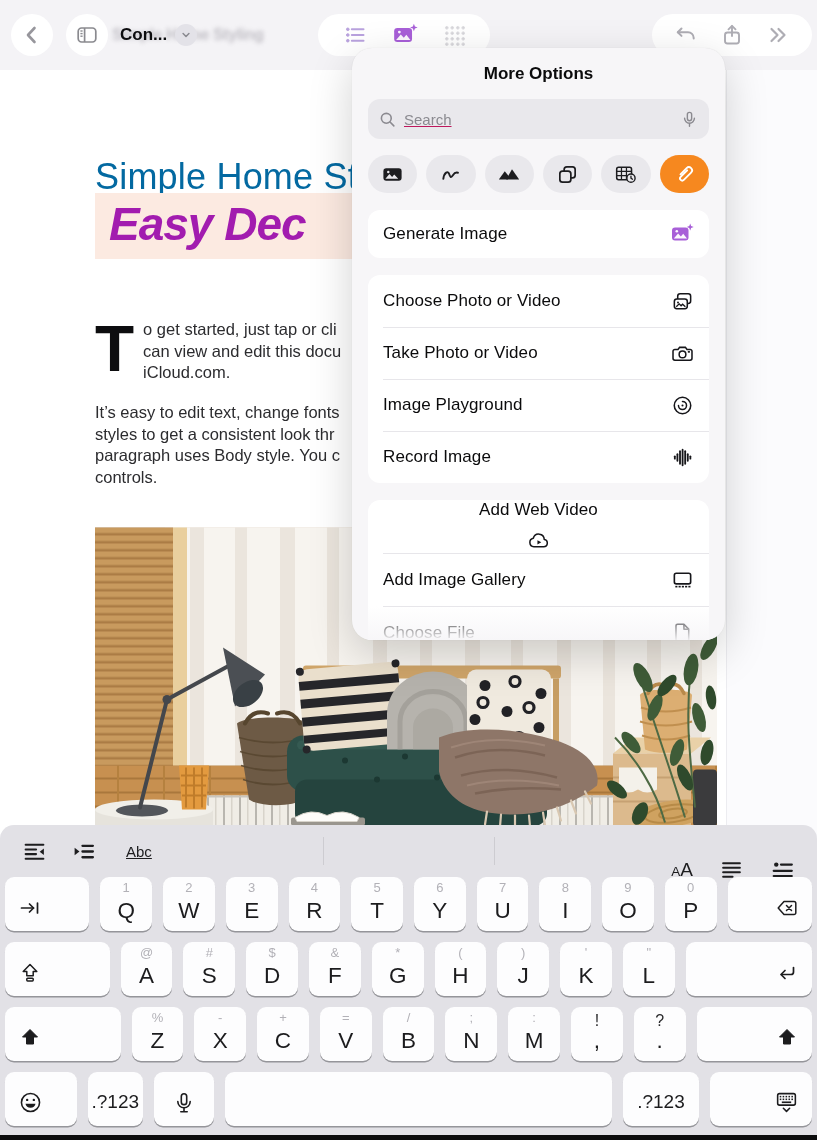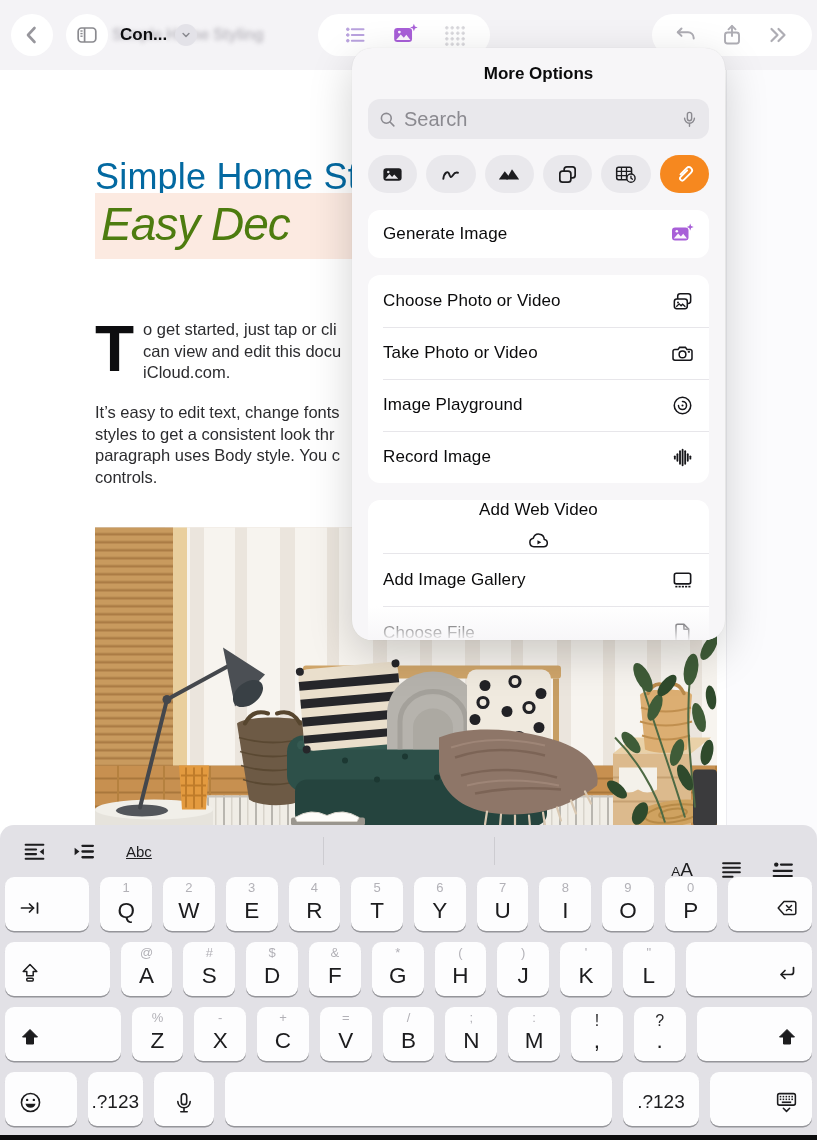--- a/index.html
+++ b/index.html
@@ -6,22 +6,22 @@
     --accent_purple:#a85fd8; --accent_orange:#f6881f; --highlight_peach:#fceae1;
   }
   *{margin:0;padding:0;box-sizing:border-box;-webkit-font-smoothing:antialiased;}
   html,body{background:#888;}
   body{font-family:"Liberation Sans","DejaVu Sans",sans-serif;}
   .screen{position:relative;width:817px;height:1140px;margin:0 auto;background:#fbfbfd;overflow:hidden;}
 
   
   .doc-page{position:absolute;left:0;top:64px;width:727px;height:770px;background:#fff;border-right:1px solid #ececf0;}
   .doc-heading{position:absolute;left:95px;top:92px;font-size:36px;font-weight:400;color:#0369a1;letter-spacing:.2px;white-space:nowrap;}
-  .doc-sub{position:absolute;left:95px;top:129px;width:272px;padding:5px 0 9px 6px;background:var(--highlight_peach);
-           font-size:46px;line-height:52px;font-weight:400;font-style:italic;color:#4d7c0f;letter-spacing:-1px;white-space:nowrap;overflow:visible;}
+  .doc-sub{position:absolute;left:95px;top:129px;width:272px;padding:5px 0 9px 14px;background:var(--highlight_peach);
+           font-size:46px;line-height:52px;font-weight:700;font-style:italic;color:#a21caf;letter-spacing:-1px;white-space:nowrap;overflow:visible;}
   .para{position:absolute;left:95px;font-size:16.5px;line-height:21.5px;color:#2c2c2f;}
   .para .pline{white-space:nowrap;}
   .p1{top:255px;}
   .p2{top:338px;}
   .dropcap{float:left;font-size:64px;line-height:54px;font-weight:700;color:#0d0d0f;margin:3px 9px 0 0;}
   .photo{position:absolute;left:95px;top:463px;width:622px;height:300px;overflow:hidden;background:#efe8e0;}
   .photo svg{display:block;}
 
   
   .topbar{position:absolute;left:0;top:0;width:817px;height:70px;background:rgba(244,243,246,.97);z-index:30;}
@@ -32,21 +32,21 @@
   .chev-circ{width:22px;height:22px;border-radius:50%;background:#e3e2e8;display:flex;align-items:center;justify-content:center;color:#8a8a90;}
   .grid-dots{width:22px;height:22px;background-image:radial-gradient(circle,#c9c8ce 1.4px,transparent 1.6px);background-size:5.5px 5.5px;background-position:1px 1px;}
 
   
   .popover{position:absolute;left:352px;top:48px;width:373px;height:592px;background:#f7f6f8;border-radius:20px;
            box-shadow:0 14px 44px rgba(0,0,0,.18),0 0 1px rgba(0,0,0,.12);z-index:50;padding:14px 16px 0;overflow:hidden;}
   .popover::after{content:"";position:absolute;left:0;bottom:0;width:100%;height:34px;
            background:linear-gradient(to bottom,rgba(247,246,248,0),rgba(247,246,248,.95));pointer-events:none;}
   .pop-title{text-align:center;font-size:17px;font-weight:700;color:#0b0b0c;margin-top:2px;}
   .searchbar{margin-top:15px;height:40px;border-radius:12px;background:#e9e8ec;display:flex;align-items:center;padding:0 10px;gap:7px;color:#8b8a90;}
-  .searchbar input{flex:1;border:none;outline:none;background:transparent;font-size:20px;color:#4c1d95;font-family:inherit;}
+  .searchbar input{flex:1;border:none;outline:none;background:transparent;font-size:15px;color:#be185d;font-family:inherit;text-decoration:underline;}
   .searchbar input::placeholder{color:#8b8a90;}
   .cats{margin-top:16px;display:flex;gap:9px;}
   .cat{flex:1;height:38px;border-radius:19px;background:#e9e8ec;display:flex;align-items:center;justify-content:center;color:#1d1d20;}
   .cat.sel{background:var(--accent_orange);color:#fff;}
   .card{margin-top:17px;background:#fff;border-radius:12px;overflow:hidden;}
   .mrow{height:52px;display:flex;align-items:center;padding:0 15px;gap:10px;position:relative;}
   .mrow + .mrow::before{content:"";position:absolute;left:15px;right:0;top:0;height:1px;background:#e7e6ea;}
   .mrow .mlabel{flex:1;font-size:17px;color:#0b0b0c;letter-spacing:.1px;}
   .mrow .micon{color:#16161a;display:flex;}
 

